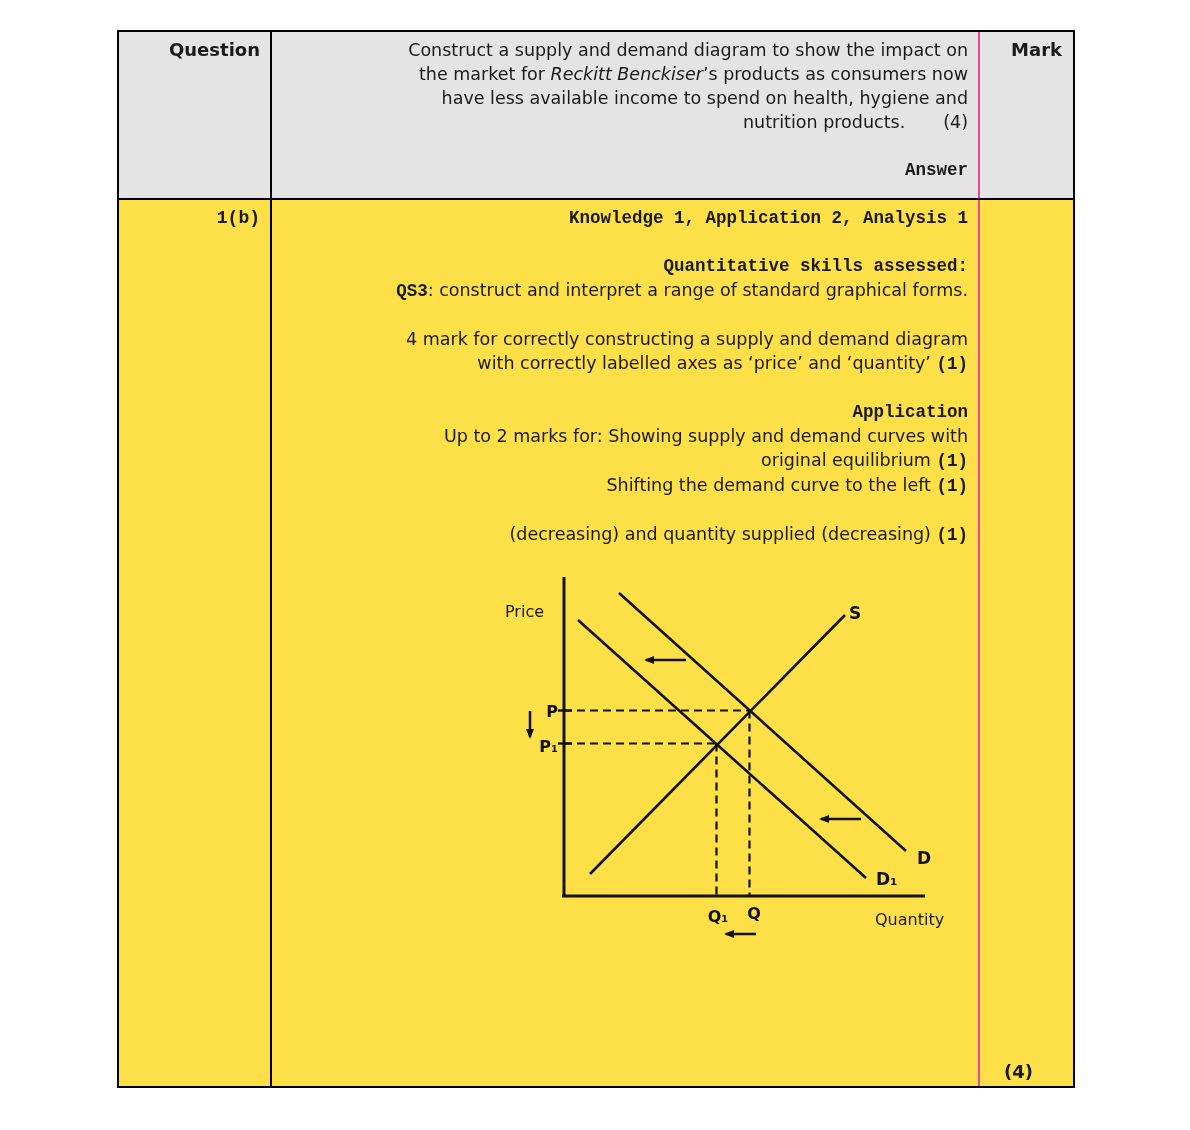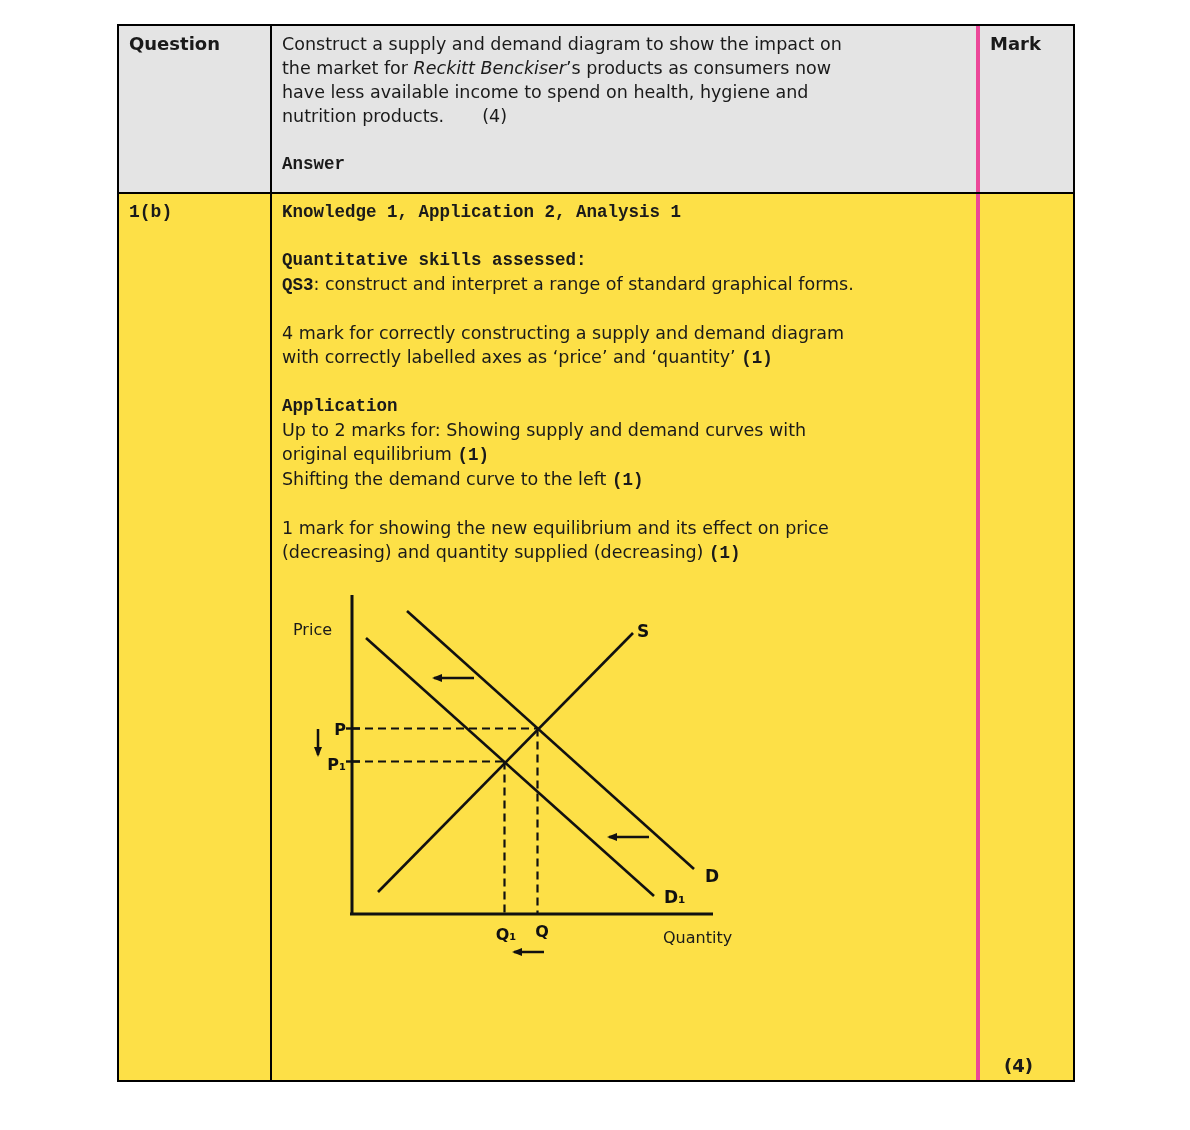--- a/index.html
+++ b/index.html
@@ -6,34 +6,35 @@
   html, body {
     margin: 0; padding: 0;
     background: #ffffff;
     width: 1190px; height: 1130px;
     font-family: "DejaVu Sans", "Liberation Sans", sans-serif;
     color: #1a1a1a;
   }
   .page { position: relative; width: 1190px; height: 1130px; overflow: hidden; }
 
   .tbl {
-    position: absolute; left: 117px; top: 24px;
+    position: absolute; left: 117px; top: 30px;
     width: 958px; height: 1058px;
     border: 2px solid #000;
+    text-align: right;
   }
   .row { display: flex; }
   .row-header {
     height: 168px;
     border-bottom: 2px solid #000;
     background: #e4e4e4;
   }
   .row-answer { height: 886px; background: #fde047; }
   .cell { padding: 6px 10px; font-size: 17.5px; line-height: 24px; }
   .c1 { width: 153px; border-right: 2px solid #000; }
-  .c2 { width: 708px; border-right: 4px solid #ec4899; }
+  .c2 { width: 708px; border-right: 2px solid #ec4899; }
   .c3 { width: 92px; }
   .b { font-weight: bold; font-family: Liberation Mono, monospace; }
   .it { font-style: italic; }
   .line { white-space: nowrap; }
   .sp { height: 24px; }
   .hdr-label { font-weight: bold; font-size: 18px; }
   .marks-gap { display: inline-block; width: 38px; }
   .mark-cell-bottom {
     display: flex; align-items: flex-end;
     padding: 6px 6px 2px 24px;
@@ -99,23 +100,20 @@
         </div>
         <div class="line">
           <span>original equilibrium </span><span class="b">(1)</span>
         </div>
         <div class="line">
           <span>Shifting the demand curve to the left </span><span class="b">(1)</span>
         </div>
         <div class="sp"></div>
 
         <div class="line">
-          <span>1 mark for showing the new equilibrium and its effect on price</span>
-        </div>
-        <div class="line">
           <span>(decreasing) and quantity supplied (decreasing) </span><span class="b">(1)</span>
         </div>
 
         <div class="diagram-wrap">
           <svg width="470" height="378" viewBox="0 0 470 378">
             <defs>
               <marker id="ah" markerWidth="12" markerHeight="10" refX="8" refY="4" orient="auto" markerUnits="userSpaceOnUse">
                 <path d="M0,0 L10,4 L0,8 Z" fill="#111"></path>
               </marker>
             </defs>

